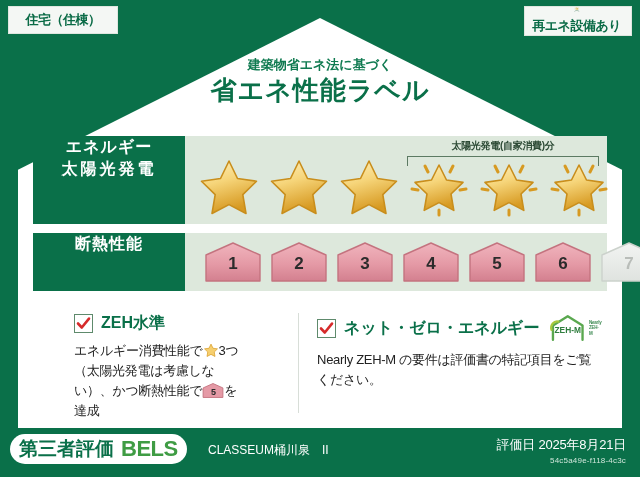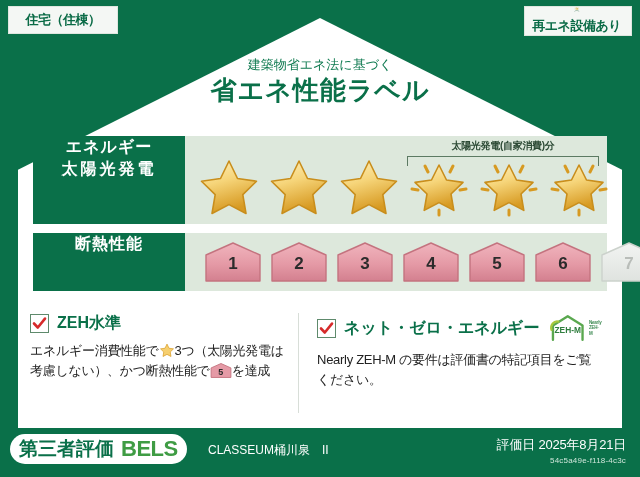--- a/index.html
+++ b/index.html
@@ -53,21 +53,21 @@
     font-size: 13px; font-weight: bold; color: #0a6b46;
     letter-spacing: -0.5px; white-space: nowrap;
   }
 
   
   .heading {
     position: absolute; left: 0; top: 58px; width: 640px;
     text-align: center; z-index: 5;
   }
   .heading .sub {
-    font-size: 13px; font-weight: normal; color: #0f7a50;
+    font-size: 13px; font-weight: bold; color: #0f7a50;
     letter-spacing: 0px; line-height: 1.1;
   }
   .heading .main {
     font-size: 26px; font-weight: bold; color: #0a7049;
     letter-spacing: 1px; line-height: 1.25; margin-top: 2px;
   }
 
   
   .metrics { position: absolute; left: 33px; top: 136px; width: 574px; z-index: 5; }
 
@@ -129,21 +129,21 @@
     font-size: 17px; font-weight: bold; color: #2b2b2b;
   }
   .house-badge.off .hb-num { color: #b9bdb9; }
 
   
   .zeh-area {
     position: absolute; left: 26px; top: 313px;
     width: 588px; height: 100px;
     display: flex; z-index: 5;
   }
-  .zeh-panel { flex: 1 1 50%; padding: 0 12px 0 4px; position: relative; }
+  .zeh-panel { flex: 1 1 50%; padding: 0 12px 0 4px; position: relative; margin-left: 44px; }
   .zeh-panel.right { border-left: 1px solid #d8ded8; padding-left: 18px; }
 
   .zeh-head { display: flex; align-items: center; gap: 8px; }
   .chk {
     width: 19px; height: 19px;
     border: 1.5px solid #5e8a6c; background: #ffffff;
     display: flex; align-items: center; justify-content: center;
     flex: 0 0 19px;
   }
   .chk svg { width: 15px; height: 15px; display: block; }

